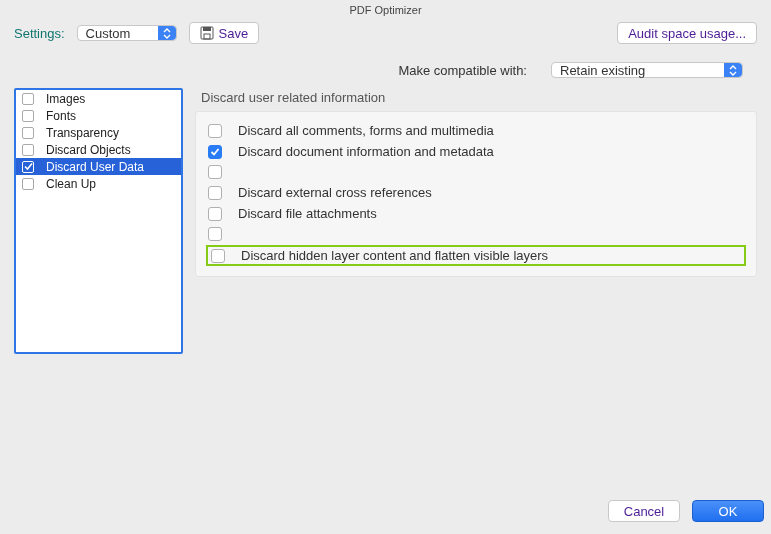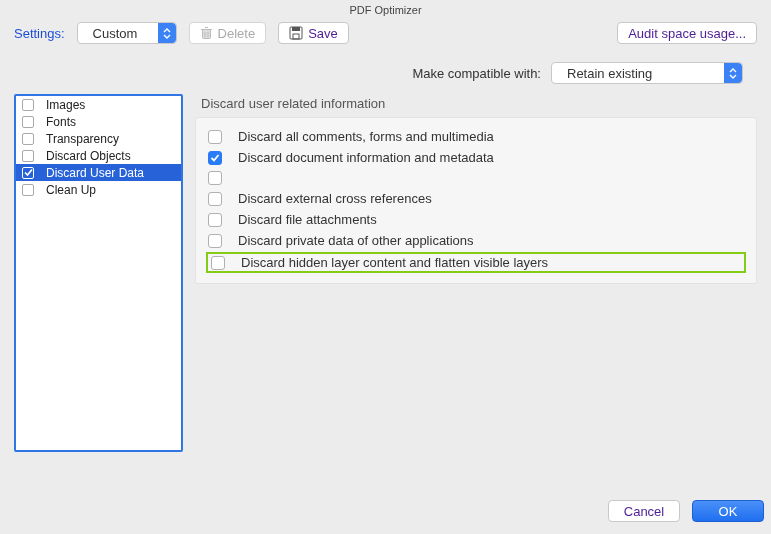--- a/index.html
+++ b/index.html
@@ -17,30 +17,30 @@
   padding: 4px 0 6px;
   font-size: 11px;
   color: #444;
 }
 .toolbar {
   display: flex;
   align-items: center;
   padding: 0 14px 6px;
   gap: 12px;
 }
-.label { color: #1d4ed8; }
+.label { color: #0f766e; }
 .select {
   position: relative;
   display: inline-flex;
   align-items: center;
   background: #fff;
   border: 1px solid #c8c8c8;
   border-radius: 4px;
-  height: 22px;
-  padding: 0 22px 0 15px;
+  height: 16px;
+  padding: 0 22px 0 8px;
   font-size: 13px;
 }
 .select .arrows {
   position: absolute;
   right: 0; top: 0; bottom: 0;
   width: 18px;
   background: #3b82f6;
   border-radius: 0 4px 4px 0;
   display: flex;
   flex-direction: column;
@@ -70,21 +70,21 @@
   padding: 12px 28px 10px;
   font-size: 13px;
 }
 .main {
   display: flex;
   padding: 0 14px 0 14px;
   gap: 12px;
 }
 .sidebar {
   width: 172px;
-  height: 358px;
+  height: 266px;
   background: #fff;
   border: 2px solid #2f75e6;
   border-radius: 2px;
   overflow: hidden;
 }
 .side-row {
   display: flex;
   align-items: center;
   height: 17px;
   padding: 0 6px;
@@ -164,45 +164,37 @@
     <span>Custom</span>
     <span class="arrows">
       <svg width="8" height="5">
           <path d="M1 4 L4 1 L7 4" stroke="#fff" stroke-width="1.4" fill="none"></path>
         </svg>
       <svg width="8" height="5">
           <path d="M1 1 L4 4 L7 1" stroke="#fff" stroke-width="1.4" fill="none"></path>
         </svg>
     </span>
   </div>
-  <div class="btn disabled">
-    <svg width="13" height="14">
-        <rect x="2.5" y="3.5" width="8" height="9" rx="1" fill="none" stroke="#bbb"></rect>
-        <path d="M1 3.5 H12 M5 1.5 H8" stroke="#bbb" fill="none"></path>
-        <path d="M5 6 V11 M8 6 V11" stroke="#bbb"></path>
-      </svg>
-    <span>Delete</span>
-  </div>
   <div class="btn">
     <svg width="14" height="14">
         <rect x="1" y="1" width="12" height="12" rx="1" fill="none" stroke="#555"></rect>
         <rect x="3" y="1" width="8" height="4" fill="#555"></rect>
         <rect x="4" y="8" width="6" height="5" fill="none" stroke="#555"></rect>
       </svg>
     <span>Save</span>
   </div>
   <div class="spacer"></div>
   <div class="btn" style="min-width:130px">
     <span>Audit space usage...</span>
   </div>
 </div>
 
 <div class="inforow">
   <div class="spacer"></div>
-  <span style="margin-right:10px">Make compatible with:</span>
+  <span style="margin-right:24px">Make compatible with:</span>
   <div class="select" style="width:192px">
     <span>Retain existing</span>
     <span class="arrows">
       <svg width="8" height="5">
           <path d="M1 4 L4 1 L7 4" stroke="#fff" stroke-width="1.4" fill="none"></path>
         </svg>
       <svg width="8" height="5">
           <path d="M1 1 L4 4 L7 1" stroke="#fff" stroke-width="1.4" fill="none"></path>
         </svg>
     </span>
@@ -261,21 +253,20 @@
         <div class="opt-row">
           <span class="chkbox"></span>
           <span>Discard external cross references</span>
         </div>
         <div class="opt-row">
           <span class="chkbox"></span>
           <span>Discard file attachments</span>
         </div>
         <div class="opt-row">
           <span class="chkbox"></span>
-          <span>Discard private data of other applications</span>
         </div>
         <div class="opt-row highlighted">
           <span class="chkbox"></span>
           <span>Discard hidden layer content and flatten visible layers</span>
         </div>
       </div>
   </div>
 </div>
 
 <div class="footer">

